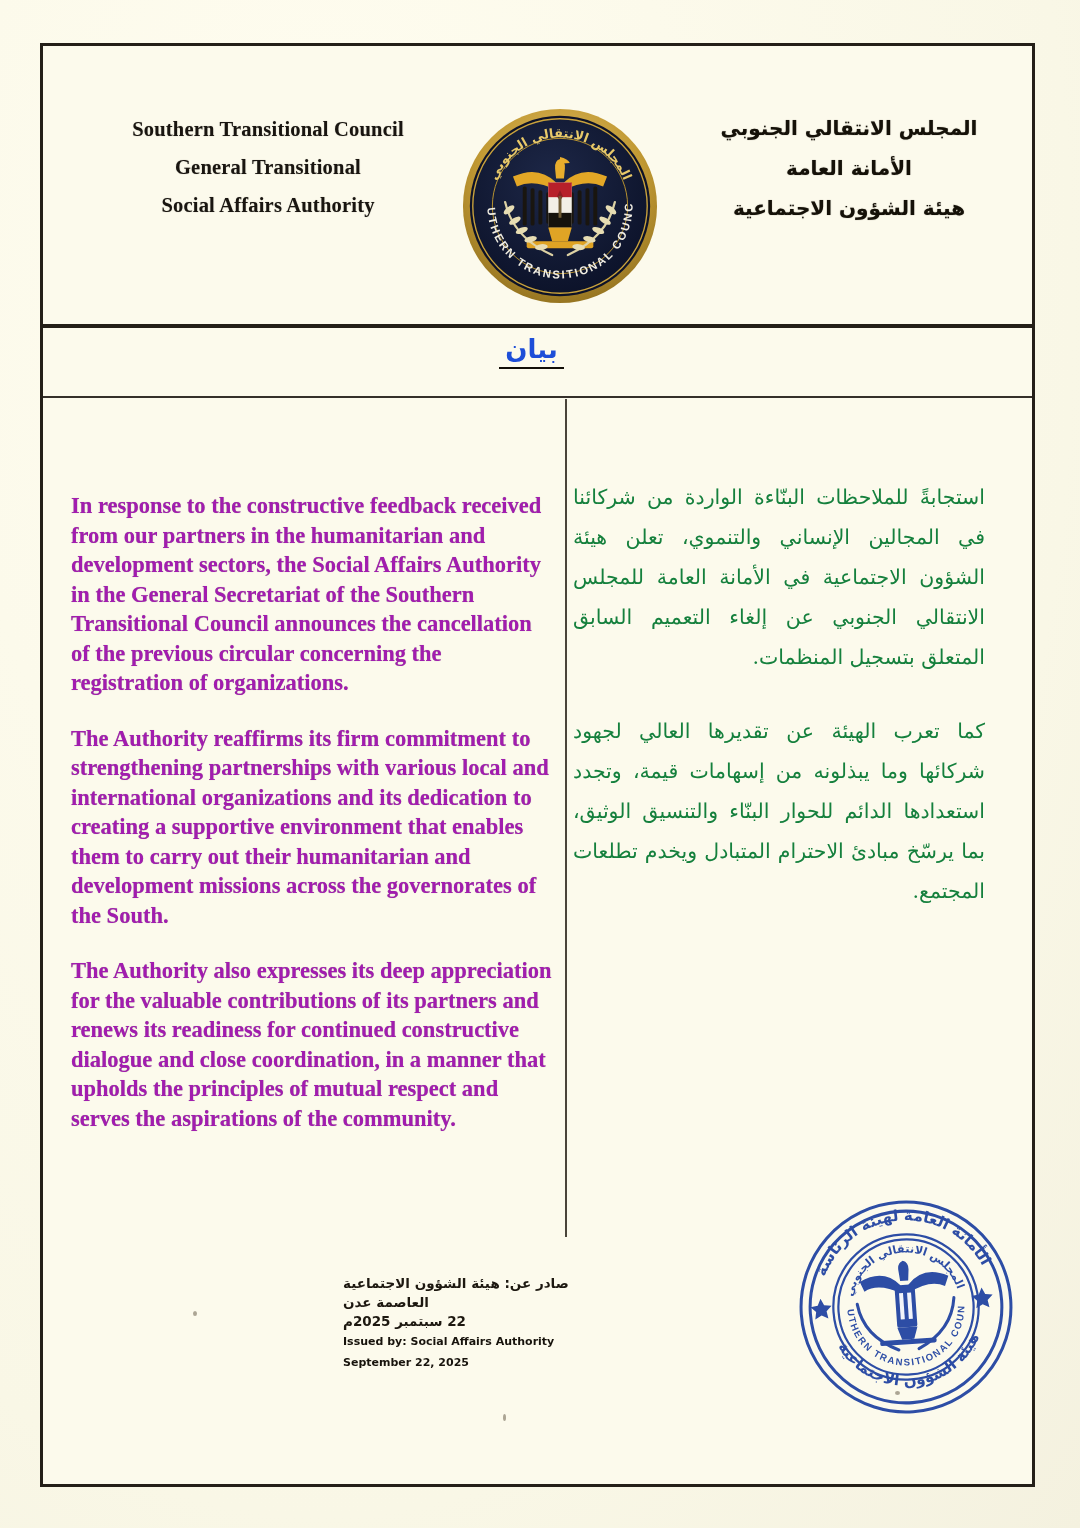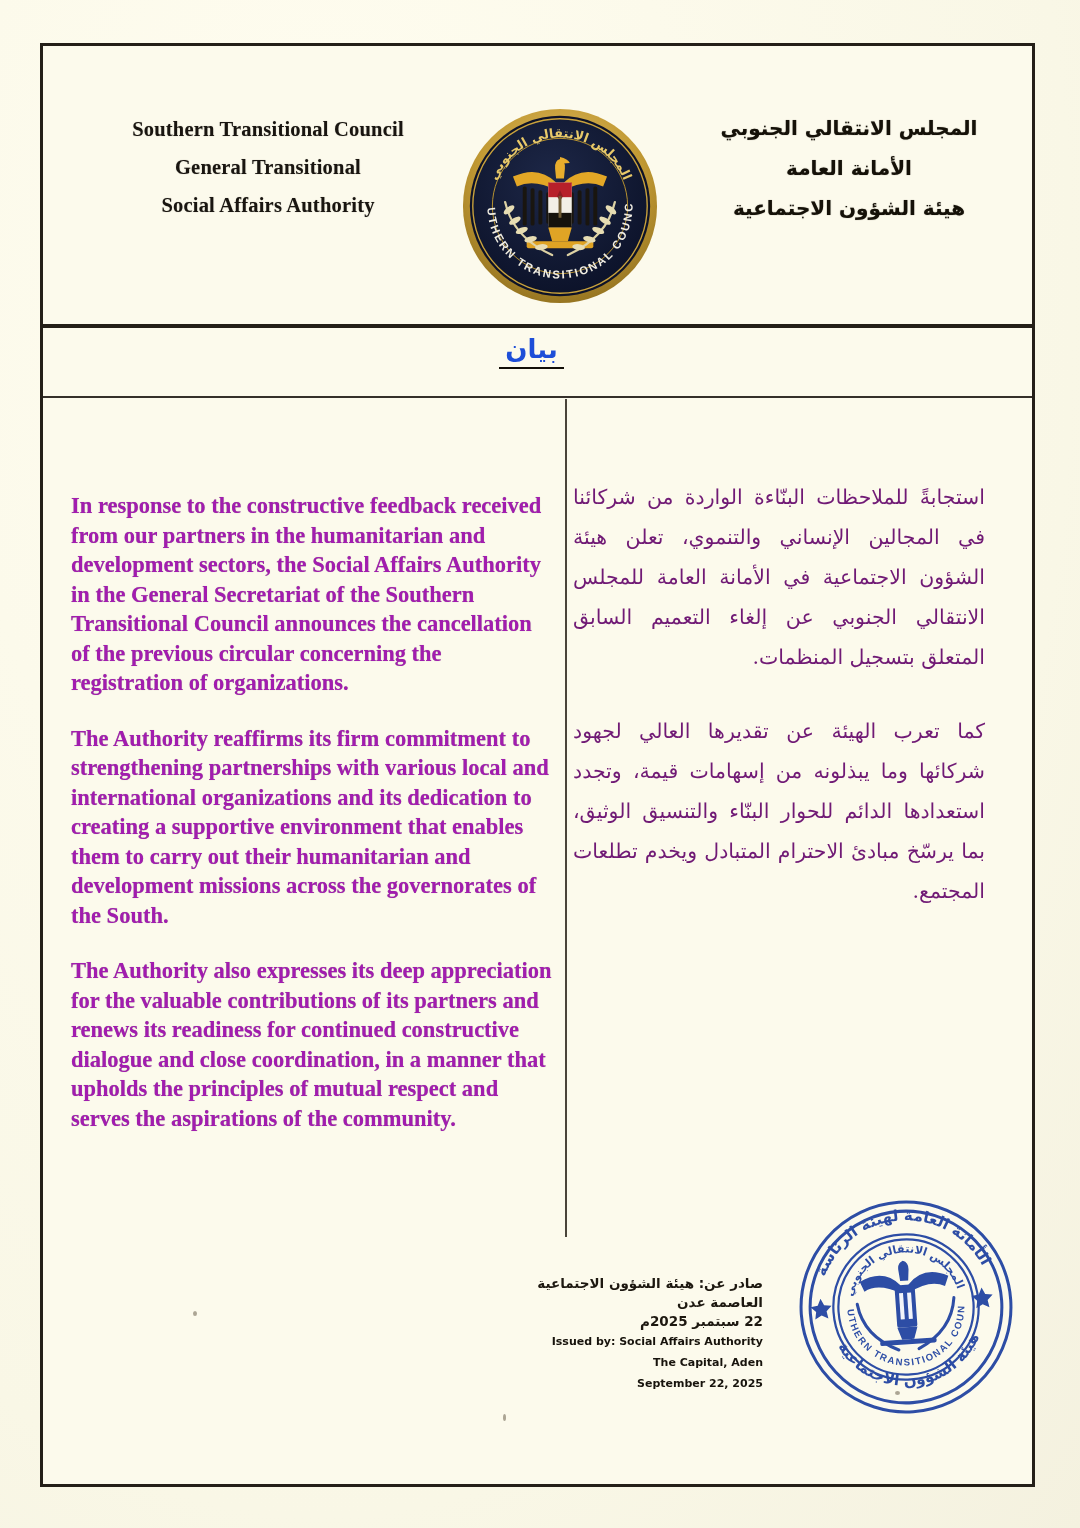--- a/index.html
+++ b/index.html
@@ -153,32 +153,32 @@
     top: 78px;
     width: 412px;
     direction: rtl;
     text-align: justify;
   }
   #col-ar p {
     margin: 0 0 34px 0;
     font-family: "DejaVu Serif", serif;
     font-size: 20.5px;
     line-height: 40px;
-    color: #701a75;
+    color: #15803d;
     text-align: justify;
     text-justify: inter-word;
   }
 
   
   #footer {
     position: absolute;
     left: 300px;
     top: 1228px;
     width: 420px;
-    text-align: right;
+    text-align: left;
   }
   #footer .ar-line {
     font-family: "DejaVu Sans", sans-serif;
     font-weight: bold;
     direction: rtl;
     font-size: 13.5px;
     line-height: 19px;
     color: #1d1810;
   }
   #footer .en-line {
@@ -331,21 +331,20 @@
       <p>استجابةً للملاحظات البنّاءة الواردة من شركائنا في المجالين الإنساني والتنموي، تعلن هيئة الشؤون الاجتماعية في الأمانة العامة للمجلس الانتقالي الجنوبي عن إلغاء التعميم السابق المتعلق بتسجيل المنظمات.</p>
       <p>كما تعرب الهيئة عن تقديرها العالي لجهود شركائها وما يبذلونه من إسهامات قيمة، وتجدد استعدادها الدائم للحوار البنّاء والتنسيق الوثيق، بما يرسّخ مبادئ الاحترام المتبادل ويخدم تطلعات المجتمع.</p>
     </div>
   </div>
 
   <div id="footer">
     <div class="ar-line">صادر عن: هيئة الشؤون الاجتماعية</div>
     <div class="ar-line">العاصمة عدن</div>
     <div class="ar-line">22 سبتمبر 2025م</div>
     <div class="en-line">Issued by: Social Affairs Authority</div>
-    <div class="en-line">The Capital, Aden</div>
     <div class="en-line">September 22, 2025</div>
   </div>
 
   <div id="stamp">
     <svg viewBox="0 0 220 220" width="222" height="222">
       <defs>
         <path id="sOuterTop" d="M 24,110 A 86,86 0 0 1 196,110"></path>
         <path id="sOuterBot" d="M 32,110 A 78,78 0 0 0 188,110"></path>
         <path id="sInnerBot" d="M 52,110 A 58,58 0 0 0 168,110"></path>
         <path id="sInnerTop" d="M 56,110 A 54,54 0 0 1 164,110"></path>

